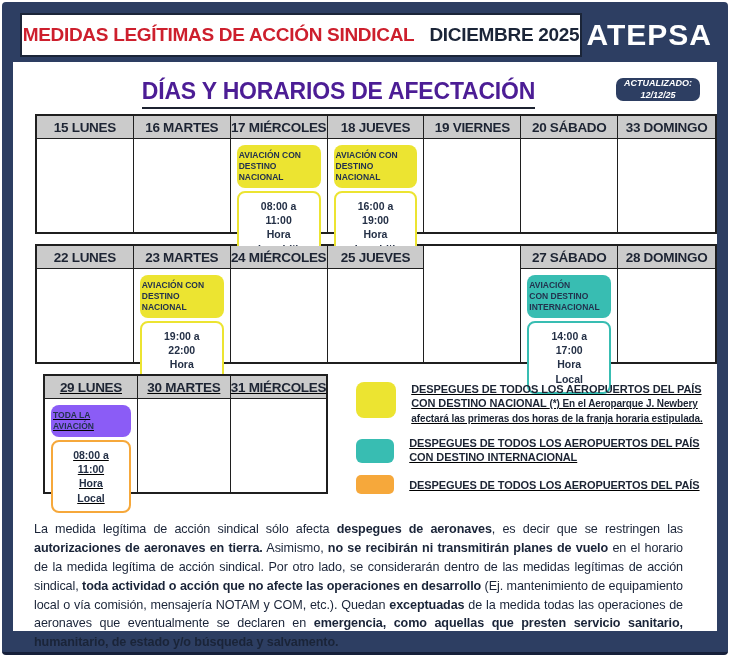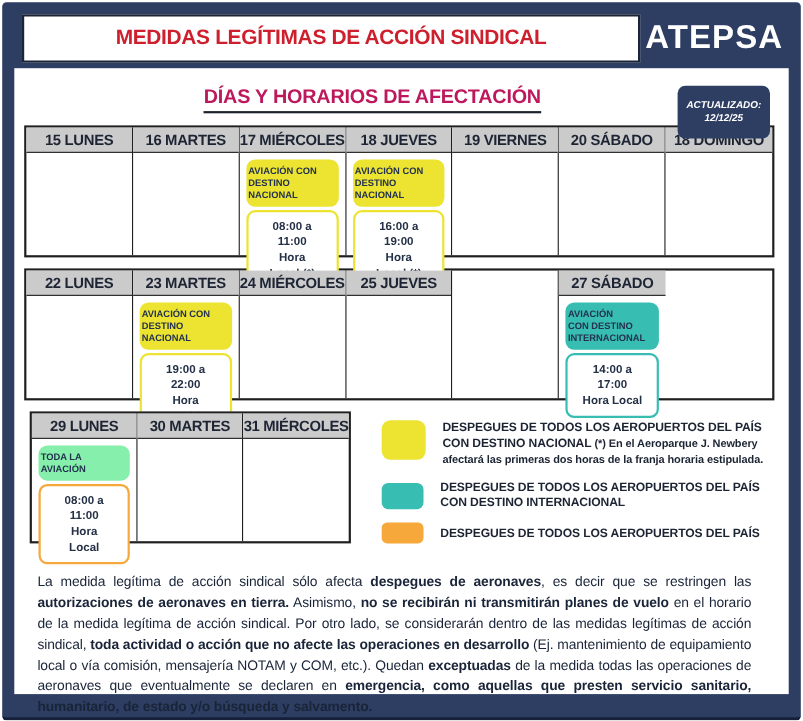--- a/index.html
+++ b/index.html
@@ -10,41 +10,41 @@
   .header-bar{position:absolute;left:18px;top:11px;width:562px;height:44px;background:#ffffff;
     border:2px solid #1b2538;box-sizing:border-box;display:flex;align-items:center;justify-content:center;gap:15px;}
   .hdr-red{color:#cd1f2d;font-weight:800;font-size:19px;letter-spacing:-0.3px;white-space:nowrap;}
   .hdr-month{color:#1b2538;font-weight:800;font-size:19px;letter-spacing:-0.3px;white-space:nowrap;}
   .logo{position:absolute;right:16px;top:16px;color:#ffffff;font-weight:900;font-size:30px;letter-spacing:1px;}
   
   .content{position:absolute;left:11px;right:11px;top:60px;bottom:21px;background:#ffffff;box-sizing:border-box;}
   
   .title-row{position:relative;height:52px;}
   .sec-title{position:absolute;left:0;right:90px;top:16px;text-align:center;}
-  .sec-title span{display:inline-block;color:#be185d;font-weight:800;font-size:18px;letter-spacing:-0.2px;
+  .sec-title span{display:inline-block;color:#4c1d95;font-weight:800;font-size:23px;letter-spacing:-0.2px;
     border-bottom:2.5px solid #1c2230;padding-bottom:2px;margin-left:37px;}
-  .updated{position:absolute;right:17px;top:16px;width:84px;height:48px;background:#2d3e62;border-radius:7px;
+  .updated{position:absolute;right:17px;top:16px;width:84px;height:23px;background:#2d3e62;border-radius:7px;
     color:#ffffff;font-style:italic;font-weight:bold;font-size:9px;display:flex;flex-direction:column;
     align-items:center;justify-content:center;line-height:1.3;}
   
-  .week{display:grid;width:682px;margin-left:9px;border:2px solid #1f1f1f;box-sizing:border-box;background:#fff;}
+  .week{display:grid;width:682px;margin-left:22px;border:2px solid #1f1f1f;box-sizing:border-box;background:#fff;}
   .w7{grid-template-columns:repeat(7,1fr);}
   .w3{grid-template-columns:repeat(3,1fr);width:294px;margin-left:0;}
   .week{margin-bottom:10px;}
   .day{border-right:1.5px solid #1f1f1f;box-sizing:border-box;}
   .day:last-child{border-right:none;}
   .day-head{background:#cbcbcb;border-bottom:1.5px solid #1f1f1f;text-align:center;padding:4px 0 3px;
     font-weight:bold;font-size:13.5px;color:#1d2433;letter-spacing:-0.3px;white-space:nowrap;}
   .day-body{height:87px;padding:6px 6px 0;box-sizing:content-box;}
   .ev-badge{border-radius:8px;color:#23324e;font-weight:800;font-size:8.5px;line-height:1.3;
     text-align:left;padding:5px 2px;white-space:pre-line;letter-spacing:0;}
   .ev-time{margin-top:3px;background:#ffffff;border:2px solid;border-radius:8px;color:#243046;
     font-weight:bold;font-size:10.5px;line-height:1.35;text-align:center;padding:6px 13px;}
   
-  .row3{display:flex;align-items:flex-start;margin-left:14px;}
+  .row3{display:flex;align-items:flex-start;margin-left:30px;text-decoration:underline;}
   .legend{margin-left:28px;padding-top:8px;width:372px;}
   .legend-item{display:flex;align-items:flex-start;margin-bottom:11px;}
   .sw{flex:0 0 auto;margin-right:15px;}
   .sw1{width:40px;height:36px;border-radius:8px;}
   .sw2{width:38px;height:24px;border-radius:6px;margin-top:2px;}
   .sw3{width:38px;height:19px;border-radius:5px;}
   .legend-text{color:#1c2433;font-weight:bold;font-size:11px;line-height:1.3;letter-spacing:-0.1px;}
   .legend-text .sm{font-size:10px;font-weight:600;}
   .li2{align-items:center;}
   .li3{align-items:center;margin-bottom:0;}
@@ -54,20 +54,21 @@
   .footer .b{font-weight:bold;}
   .b{font-weight:bold;}
 </style>
 </head>
 <body>
 
 <div class="frame">
 
   <div class="header-bar">
     <span class="hdr-red">MEDIDAS LEGÍTIMAS DE ACCIÓN SINDICAL</span>
+    <span class="hdr-month">DICIEMBRE 2025</span>
   </div>
   <div class="logo">ATEPSA</div>
 
   <div class="content">
 
     <div class="title-row">
       <div class="sec-title">
         <span>DÍAS Y HORARIOS DE AFECTACIÓN</span>
       </div>
       <div class="updated">
@@ -109,21 +110,21 @@
       </div>
       <div class="day">
         <div class="day-head">19 VIERNES</div>
         <div class="day-body"></div>
       </div>
       <div class="day">
         <div class="day-head">20 SÁBADO</div>
         <div class="day-body"></div>
       </div>
       <div class="day">
-        <div class="day-head">18 DOMINGO</div>
+        <div class="day-head">33 DOMINGO</div>
         <div class="day-body"></div>
       </div>
     </div>
 
     <div class="week w7">
       <div class="day">
         <div class="day-head">22 LUNES</div>
         <div class="day-body"></div>
       </div>
       <div class="day">
@@ -153,28 +154,32 @@
         <div class="day-body">
           <div class="ev-badge" style="background-color: rgb(56, 189, 178);">AVIACIÓN
 CON DESTINO
 INTERNACIONAL</div>
           <div class="ev-time" style="border-color: rgb(56, 189, 178);">
             <div>14:00 a 17:00</div>
             <div>Hora Local</div>
           </div>
         </div>
       </div>
+      <div class="day">
+        <div class="day-head">28 DOMINGO</div>
+        <div class="day-body"></div>
+      </div>
     </div>
 
     <div class="row3">
       <div class="week w3">
         <div class="day">
           <div class="day-head">29 LUNES</div>
           <div class="day-body">
-            <div class="ev-badge" style="background-color: #86efac;">TODA LA
+            <div class="ev-badge" style="background-color: #8b5cf6;">TODA LA
 AVIACIÓN</div>
             <div class="ev-time" style="border-color: rgb(246, 168, 59);">
               <div>08:00 a 11:00</div>
               <div>Hora Local</div>
             </div>
           </div>
         </div>
         <div class="day">
           <div class="day-head">30 MARTES</div>
           <div class="day-body"></div>

